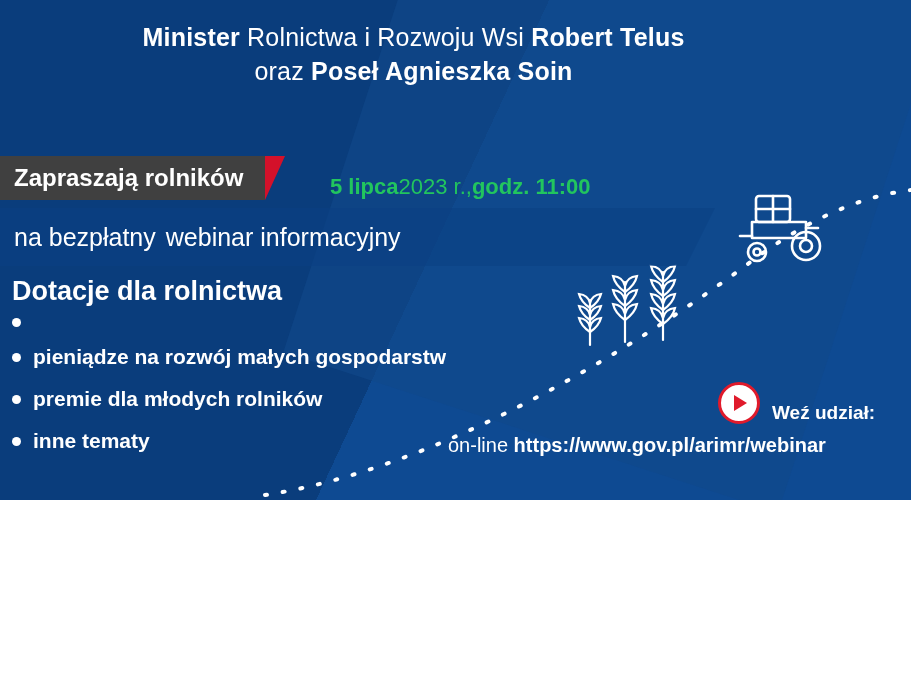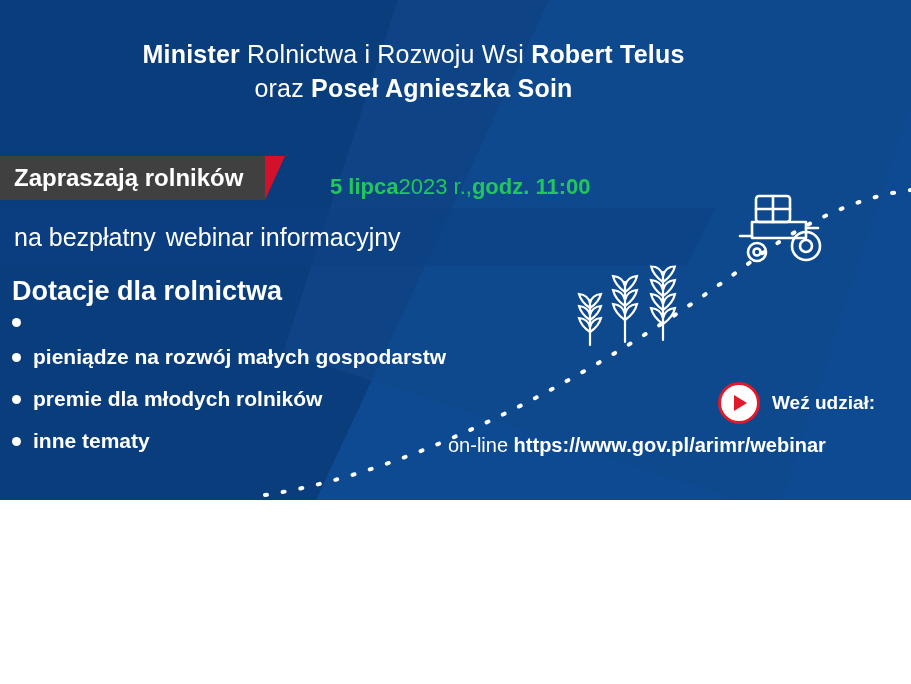--- a/index.html
+++ b/index.html
@@ -25,21 +25,21 @@
   .wedge{
     position:absolute;right:-40px;top:-20px;width:520px;height:560px;
     background:#11488b;
     transform:rotate(18deg);
     transform-origin:top right;
     opacity:.65;
   }
 
   
   .headline{
-    position:absolute;left:0;top:37px;width:827px;text-align:center;
+    position:absolute;left:0;top:20px;width:827px;text-align:center;
     color:#ffffff;font-size:25px;line-height:34px;letter-spacing:.2px;
     font-weight:400;
     z-index:6;
   }
   .headline b{font-weight:700;}
 
   
   .ribbon{
     position:absolute;left:0;top:156px;height:44px;
     background:#404040;
@@ -89,21 +89,21 @@
     color:#ffffff;font-size:21px;font-weight:700;
     margin-bottom:18px;display:flex;align-items:center;
   }
   .bullets li .dot{
     width:9px;height:9px;border-radius:50%;background:#ffffff;
     display:inline-block;margin-right:12px;flex:0 0 auto;
   }
 
   
   .joinrow{
-    position:absolute;left:718px;top:382px;display:flex;align-items:center;
+    position:absolute;left:718px;top:382px;display:flex;align-items:flex-end;
     z-index:8;
   }
   .playbtn{
     width:36px;height:36px;border-radius:50%;
     border:3px solid #e01a2b;background:#ffffff;
     display:flex;align-items:center;justify-content:center;
     flex:0 0 auto;
   }
   .playbtn .tri{
     width:0;height:0;border-left:13px solid #e01a2b;

